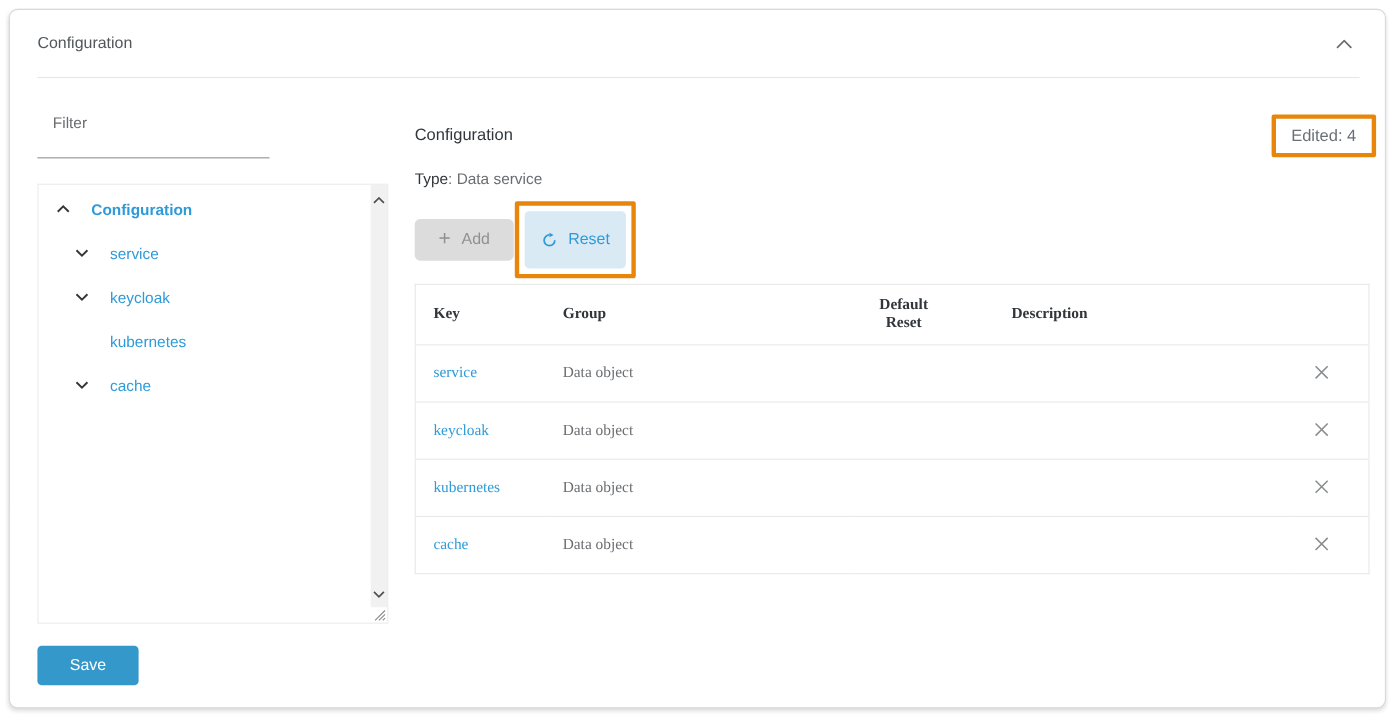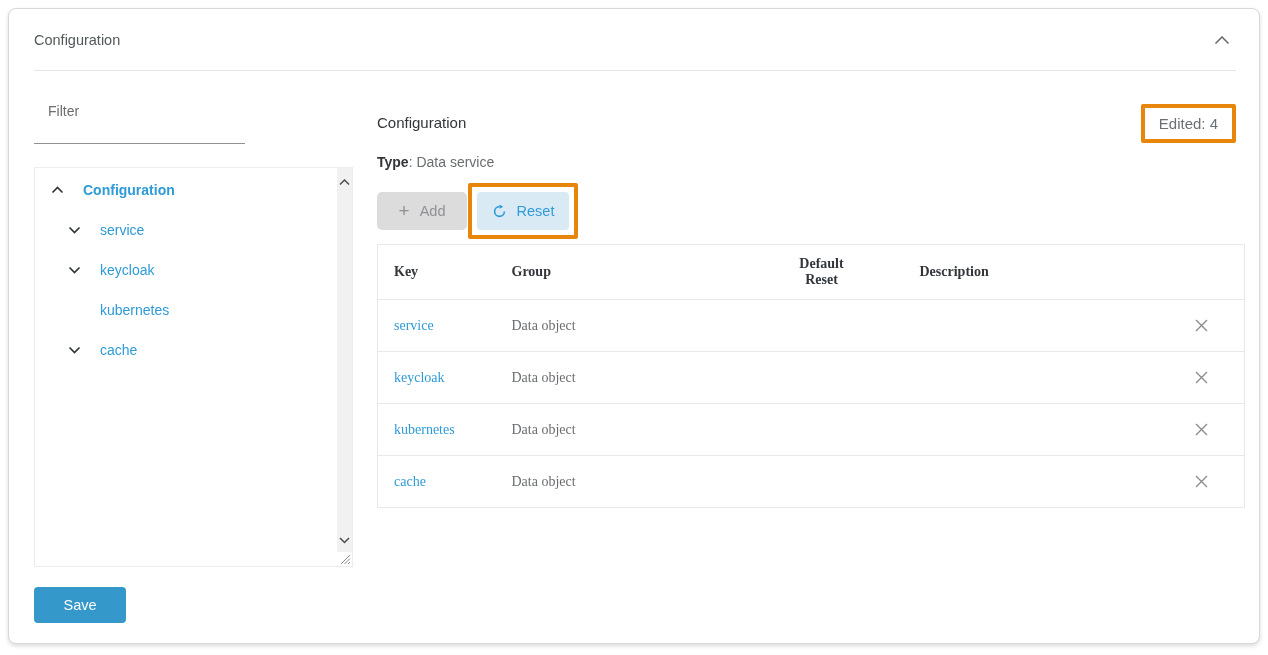--- a/index.html
+++ b/index.html
@@ -58,41 +58,41 @@
   .save-btn{
     margin-top:20px;width:92px;height:36px;
     background:var(--save-blue);color:#fff;border:none;border-radius:4px;
     font-size:14.5px;font-family:inherit;cursor:pointer;
   }
 
   
   .right-col{flex:1;margin-left:24px;min-width:0;}
   .details-title{margin-top:43px;font-size:15px;color:var(--dark-text);}
   .meta-line{color:var(--gray-text);font-size:14px;}
-  .meta-line .lbl{font-weight:bold;color:var(--dark-text);margin-top:26px;}
+  .meta-line .lbl{font-weight:normal;color:var(--dark-text);margin-top:26px;}
   .meta-type{margin-top:23px;}
   .meta-desc{margin-top:17px;}
   .btn-row{display:flex;align-items:center;margin-top:13px;}
   .add-btn{
     width:90px;height:38px;background:var(--disabled-gray);color:#8f9193;
     border:none;border-radius:5px;font-size:14.5px;font-family:inherit;
     display:inline-flex;align-items:center;justify-content:center;gap:10px;
   }
   .add-btn .plus{font-size:19px;line-height:1;margin-top:-2px;}
   .highlight-box{
     border:4px solid var(--highlight-orange);
     padding:5px;margin-left:1px;border-radius:2px;background:#fff;
   }
   .reset-btn{
-    width:92px;height:38px;background:var(--reset-bg);color:var(--accent-blue);
+    width:92px;height:52px;background:var(--reset-bg);color:var(--accent-blue);
     border:none;border-radius:4px;font-size:14.5px;font-family:inherit;cursor:pointer;
     display:inline-flex;align-items:center;justify-content:center;gap:10px;
   }
   .edited-badge{
-    position:absolute;top:95px;right:23px;
+    position:absolute;top:95px;right:8px;
     border:4px solid var(--highlight-orange);border-radius:2px;
     background:#fff;padding:7px 14px;
     font-size:15px;color:#6a7076;white-space:nowrap;
   }
 
   
   table.cfg{width:100%;border-collapse:collapse;margin-top:5px;table-layout:fixed;}
   table.cfg th,table.cfg td{padding:0 16px;text-align:left;vertical-align:middle;}
   table.cfg{border:1px solid var(--line);font-family:Liberation Serif, serif;}
   table.cfg thead tr{height:55px;}

